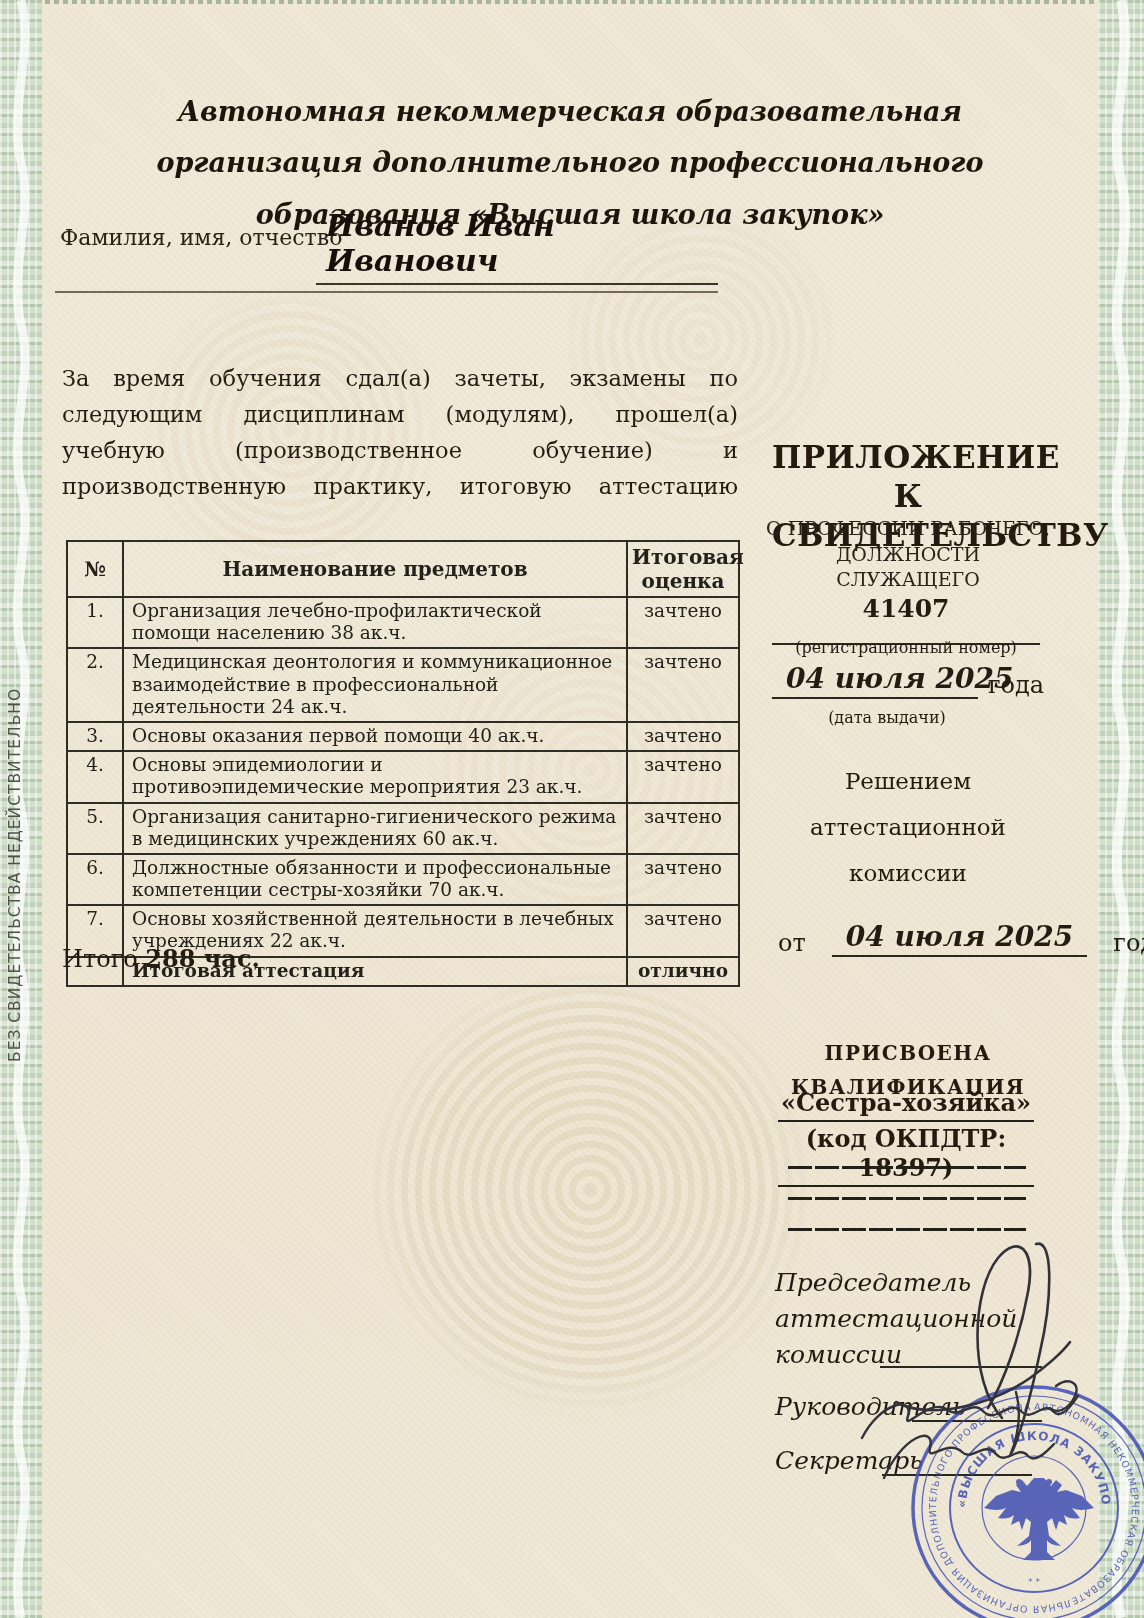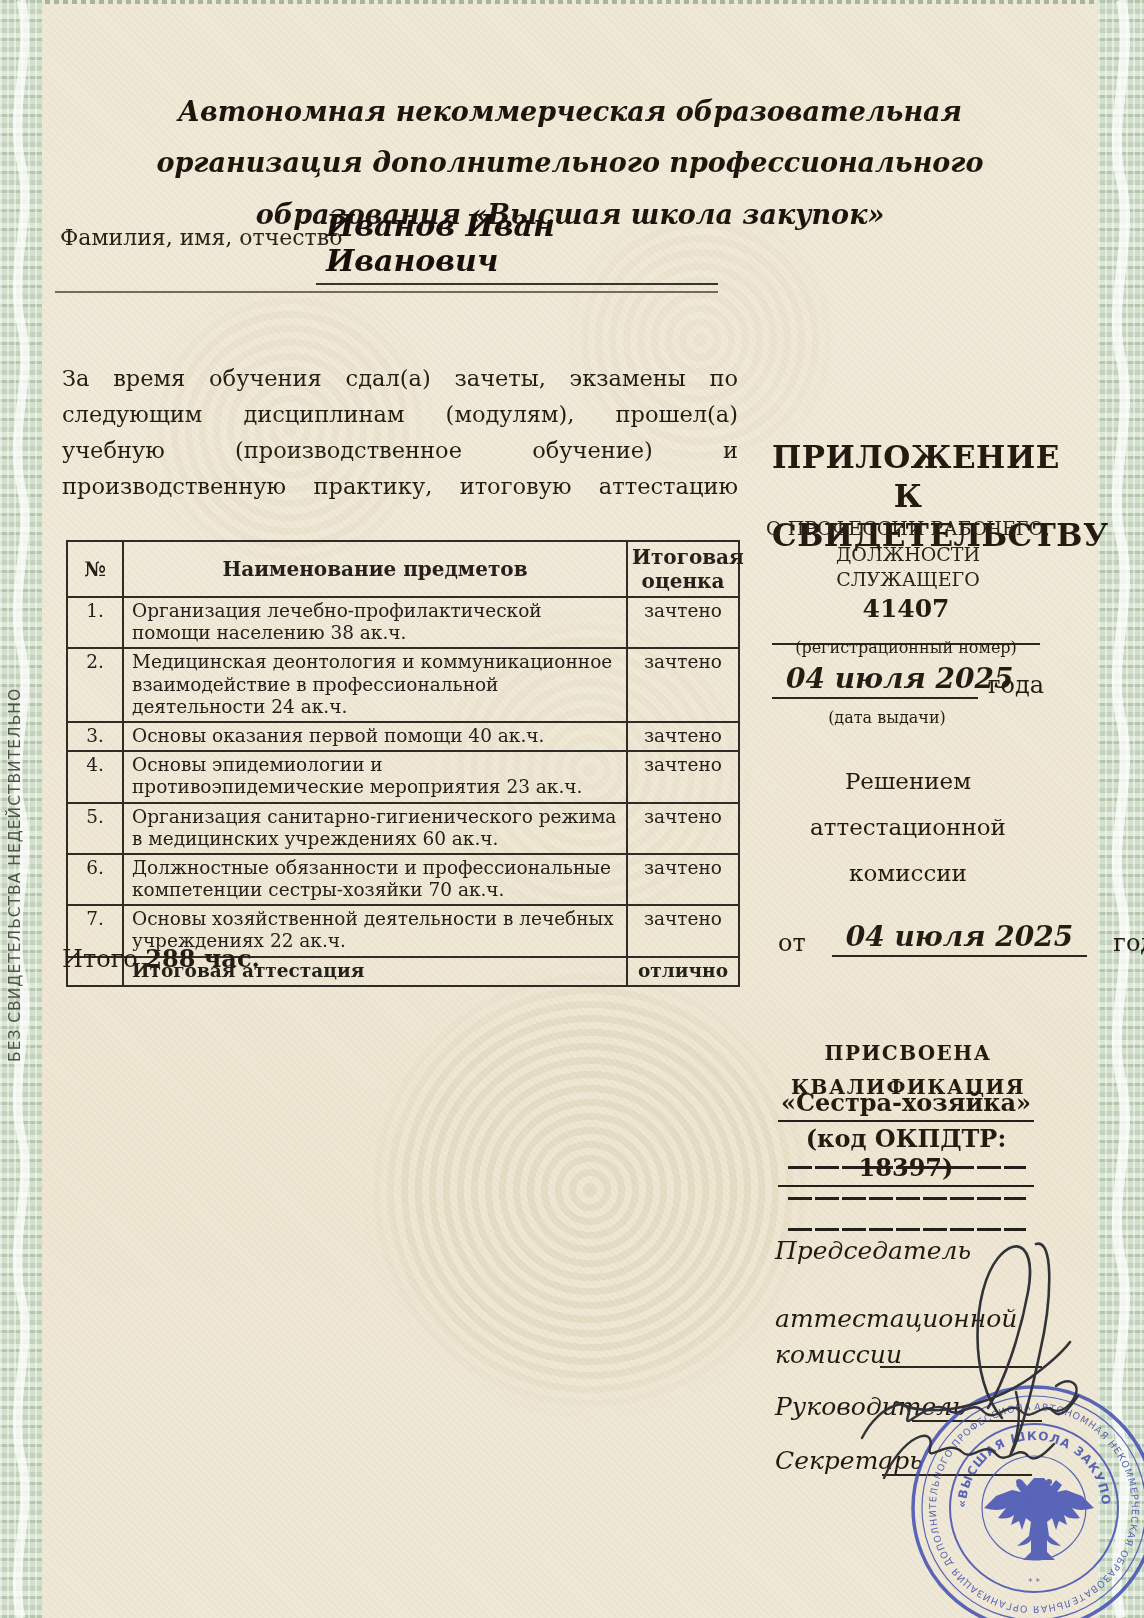--- a/index.html
+++ b/index.html
@@ -216,21 +216,21 @@
     <span>года</span>
   </div>
 
   <div class="abs rc rc-qual-v">«Сестра-хозяйка»</div>
   <div class="abs rc rc-qual-h">ПРИСВОЕНА КВАЛИФИКАЦИЯ</div>
   <div class="abs rc rc-qual-c">(код ОКПДТР: 18397)</div>
   <div class="abs blankline" style="top:1166px;"></div>
   <div class="abs blankline" style="top:1197px;"></div>
   <div class="abs blankline" style="top:1228px;"></div>
 
-  <div class="abs sig-label" style="left:775px;top:1236px;">Председатель</div>
+  <div class="abs sig-label" style="left:775px;top:1268px;">Председатель</div>
   <div class="abs sig-label" style="left:775px;top:1304px;">аттестационной</div>
   <div class="abs sig-label" style="left:775px;top:1340px;">комиссии</div>
   <div class="abs sig-rule" style="left:880px;top:1366px;width:162px;"></div>
 
   <div class="abs sig-label" style="left:775px;top:1392px;">Руководитель</div>
   <div class="abs sig-rule" style="left:912px;top:1420px;width:130px;"></div>
 
   <div class="abs sig-label" style="left:775px;top:1446px;">Секретарь</div>
   <div class="abs sig-rule" style="left:882px;top:1474px;width:150px;"></div>
 

